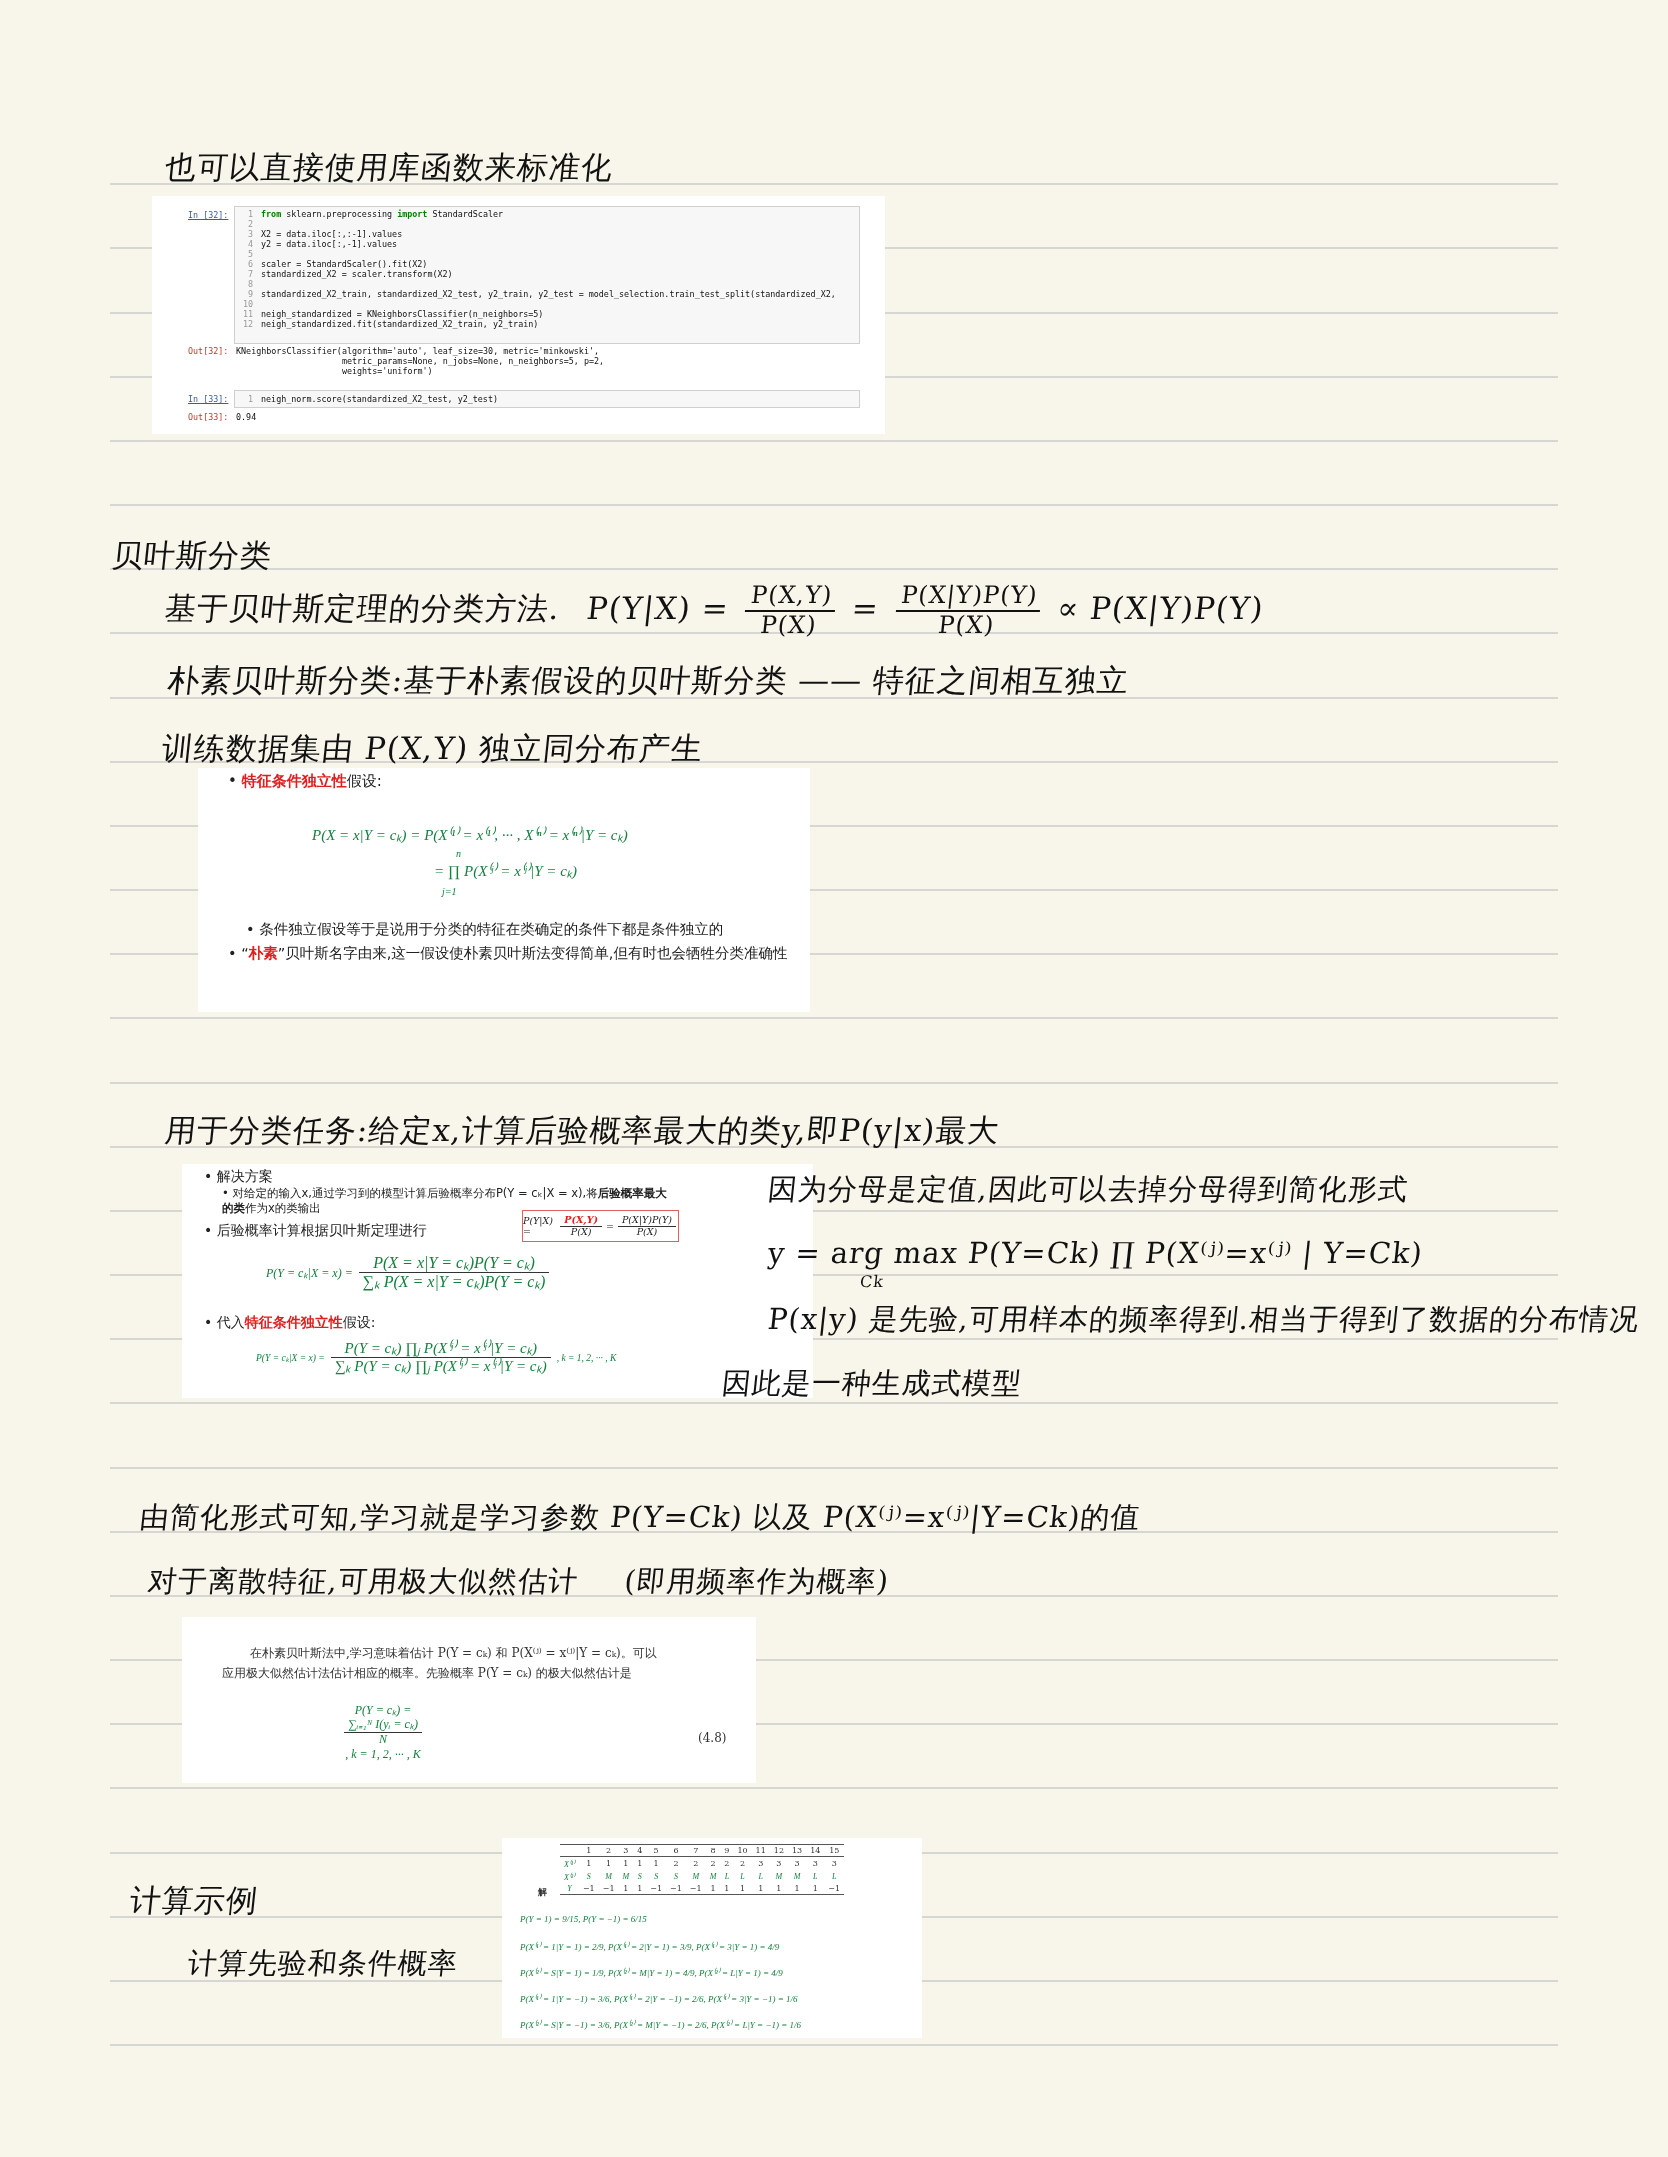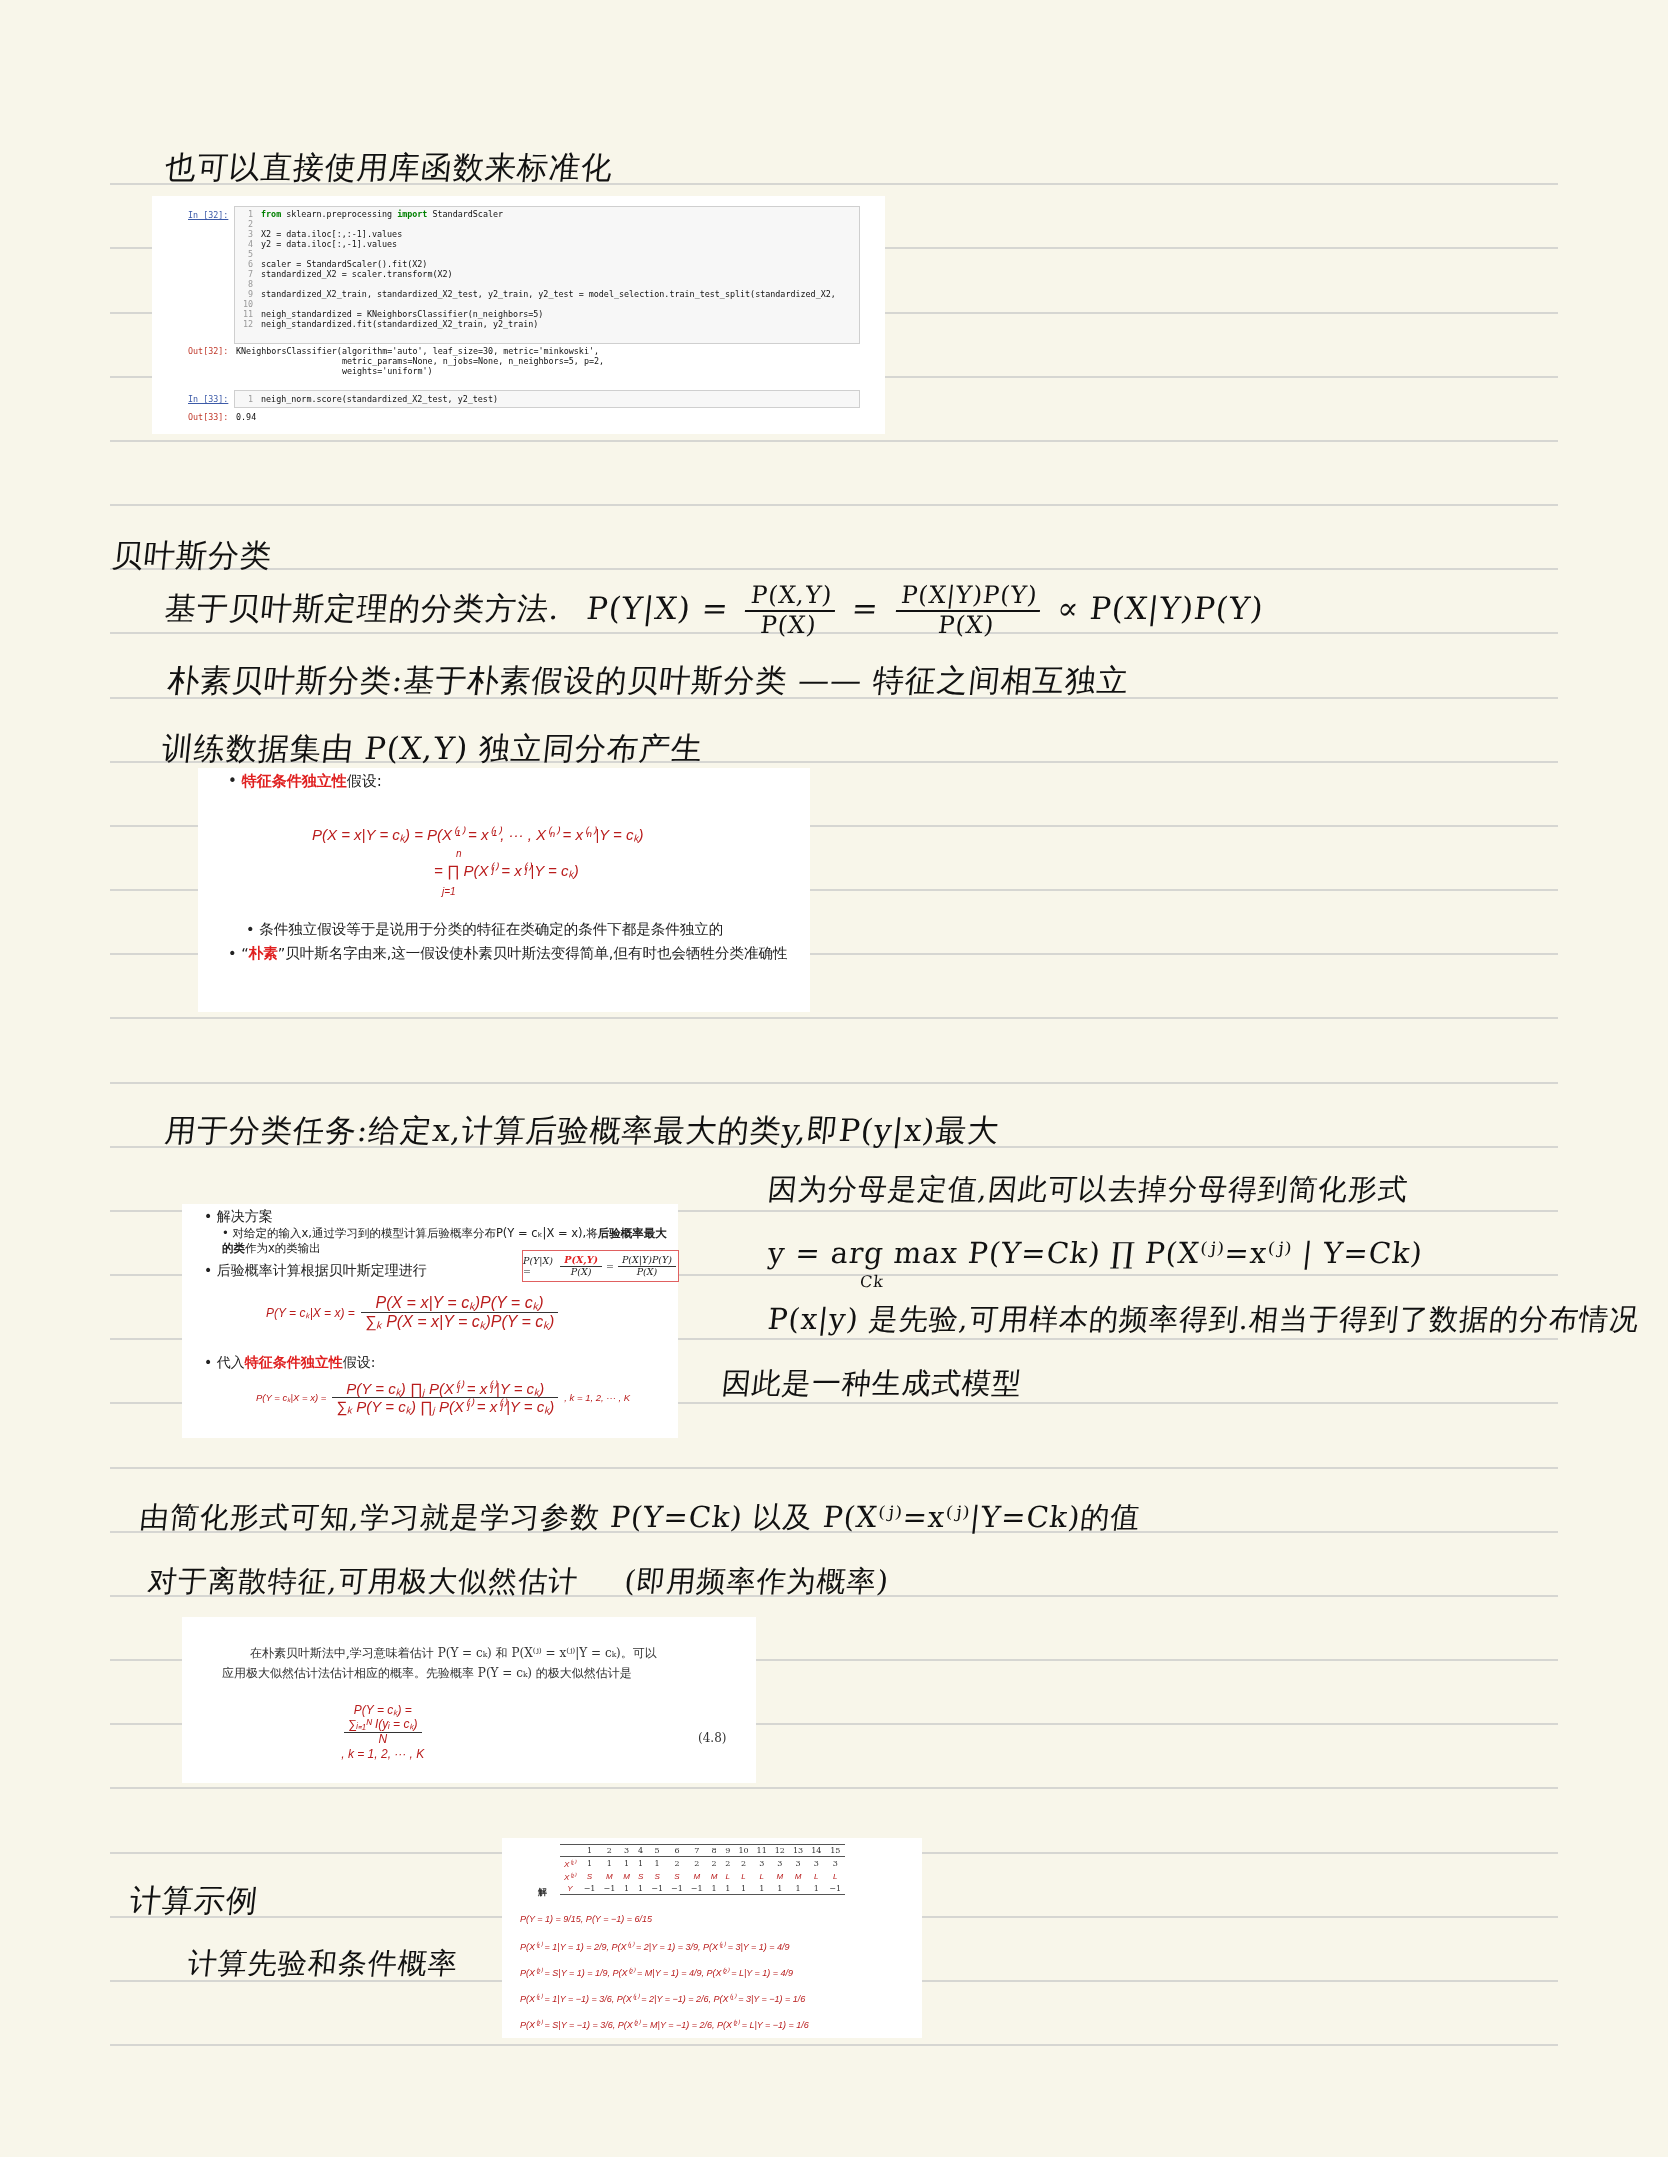--- a/index.html
+++ b/index.html
@@ -26,21 +26,21 @@
   .cell-prompt { position:absolute; color:#3c5aa8; left:36px;text-decoration:underline; }
   .out-prompt { position:absolute; color:#c0392b; left:36px; }
   .code-box { position:absolute; left:82px; background:#f7f7f7; border:1px solid #cfcfcf; }
   .code-line { position:absolute; left:4px; height:10px; line-height:10px; white-space:pre; }
   .ln { color:#999; display:inline-block; width:14px; text-align:right; margin-right:8px; }
   .kw { color:#008000; font-weight:bold; }
   .out-text { position:absolute; left:84px; white-space:pre; line-height:10px; }
   
   .slide { font-family:"DejaVu Sans", sans-serif; color:#222; }
   .red { color:#e02020; font-weight:bold; }
-  .math { font-family:Liberation Sans, sans-serif; font-style:italic; color:#b91c1c; }
+  .math { font-family:Liberation Serif, serif; font-style:italic; color:#15803d; }
   .bullet::before { content:"• "; }
   table.ex { border-collapse:collapse; font-family:"DejaVu Serif", serif; font-size:8px; color:#333; }
   table.ex td { padding:1px 4px; text-align:center; }
   table.ex tr.head td { border-top:1.5px solid #555; border-bottom:1px solid #555; }
   table.ex tr.last td { border-bottom:1.5px solid #555; }
 </style>
 </head>
 <body>
 
 <div>
@@ -125,21 +125,21 @@
   <div class="math" style="position:absolute; left:114px; top:56px; font-size:15px;">P(X = x|Y = cₖ) = P(X⁽¹⁾ = x⁽¹⁾, ··· , X⁽ⁿ⁾ = x⁽ⁿ⁾|Y = cₖ)</div>
   <div class="math" style="position:absolute; left:258px; top:80px; font-size:10px;">n</div>
   <div class="math" style="position:absolute; left:236px; top:92px; font-size:15px;">= ∏ P(X⁽ʲ⁾ = x⁽ʲ⁾|Y = cₖ)</div>
   <div class="math" style="position:absolute; left:244px; top:118px; font-size:10px;">j=1</div>
   <div class="bullet" style="position:absolute; left:48px; top:152px; font-size:14.5px;">条件独立假设等于是说用于分类的特征在类确定的条件下都是条件独立的</div>
   <div style="position:absolute; left:30px; top:176px; width:560px; font-size:14.5px; line-height:18px;">• <span>“</span><span class="red">朴素</span><span>”贝叶斯名字由来,这一假设使朴素贝叶斯法变得简单,但有时也会牺牲分类准确性</span></div>
 </div>
 
 <div class="hw" style="left:165px; top:1110px;">用于分类任务:给定x,计算后验概率最大的类y,即P(y|x)最大</div>
 
-<div class="panel slide" style="left:182px; top:1164px; width:496px; height:234px; font-size:13px;margin-top:40px;">
+<div class="panel slide" style="left:182px; top:1164px; width:631px; height:234px; font-size:13px;">
   <div class="bullet" style="position:absolute; left:22px; top:4px; font-size:14px;">解决方案</div>
   <div style="position:absolute; left:40px; top:22px; width:455px; font-size:11.5px; line-height:15px;">• <span>对给定的输入x,通过学习到的模型计算后验概率分布P(Y = cₖ|X = x),将</span><b>后验概率最大的类</b><span>作为x的类输出</span></div>
   <div style="position:absolute; left:340px; top:46px; width:155px; height:30px; border:1.5px solid #e06060; font-family:'DejaVu Serif',serif; font-style:italic; font-size:9.5px; display:flex; align-items:center; justify-content:center; gap:2px;">
     <span>P(Y|X) =</span>
     <span class="frac" style="font-size:9.5px; margin:0 2px;">
         <span class="num" style="color:#e02020; font-weight:bold; border-bottom:1px solid #333;">P(X,Y)</span>
         <span class="den">P(X)</span>
       </span>
     <span>=</span>
     <span class="frac" style="font-size:9.5px; margin:0 2px;">

